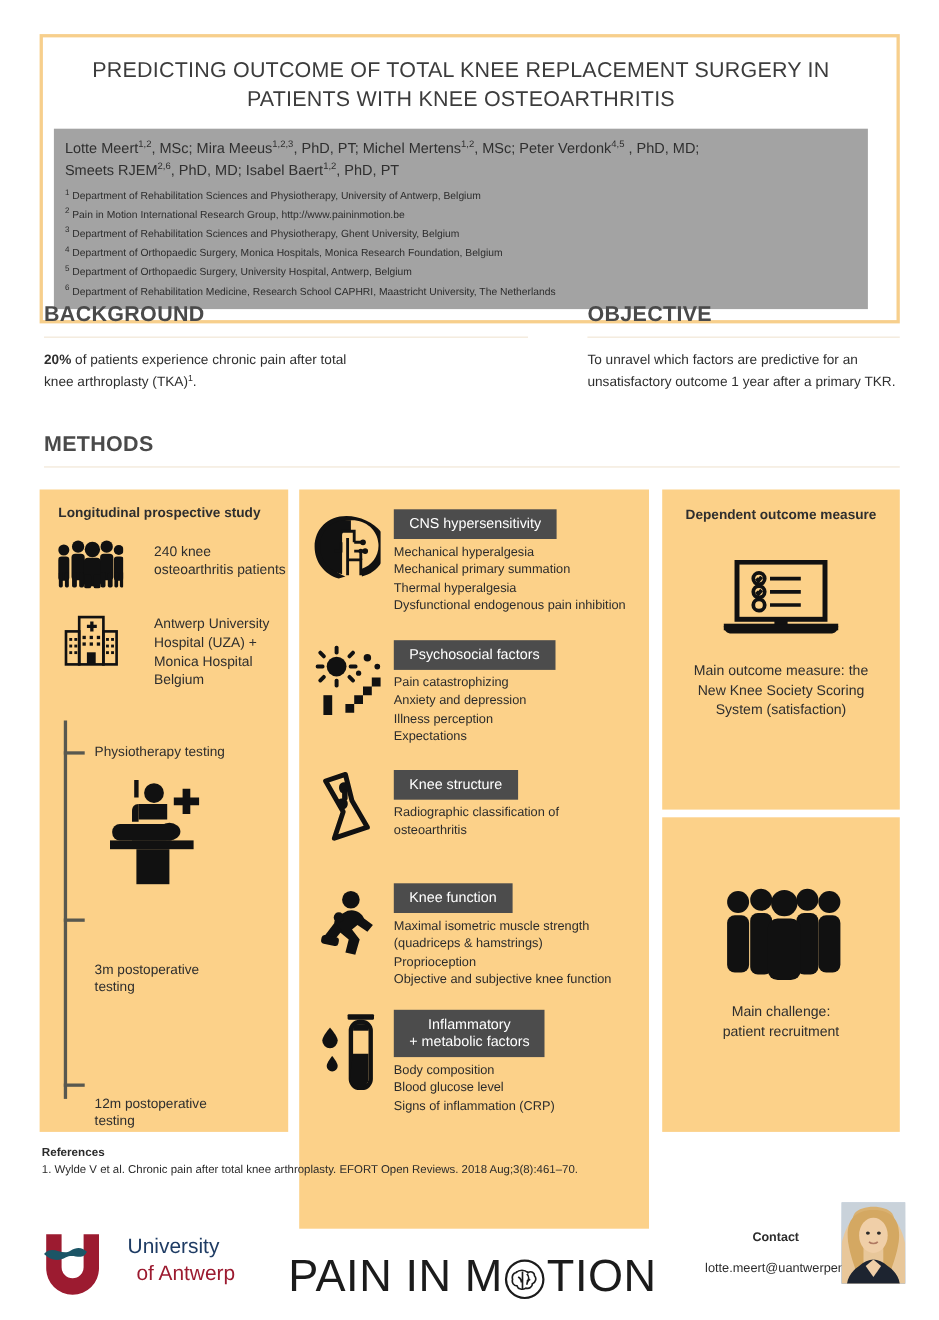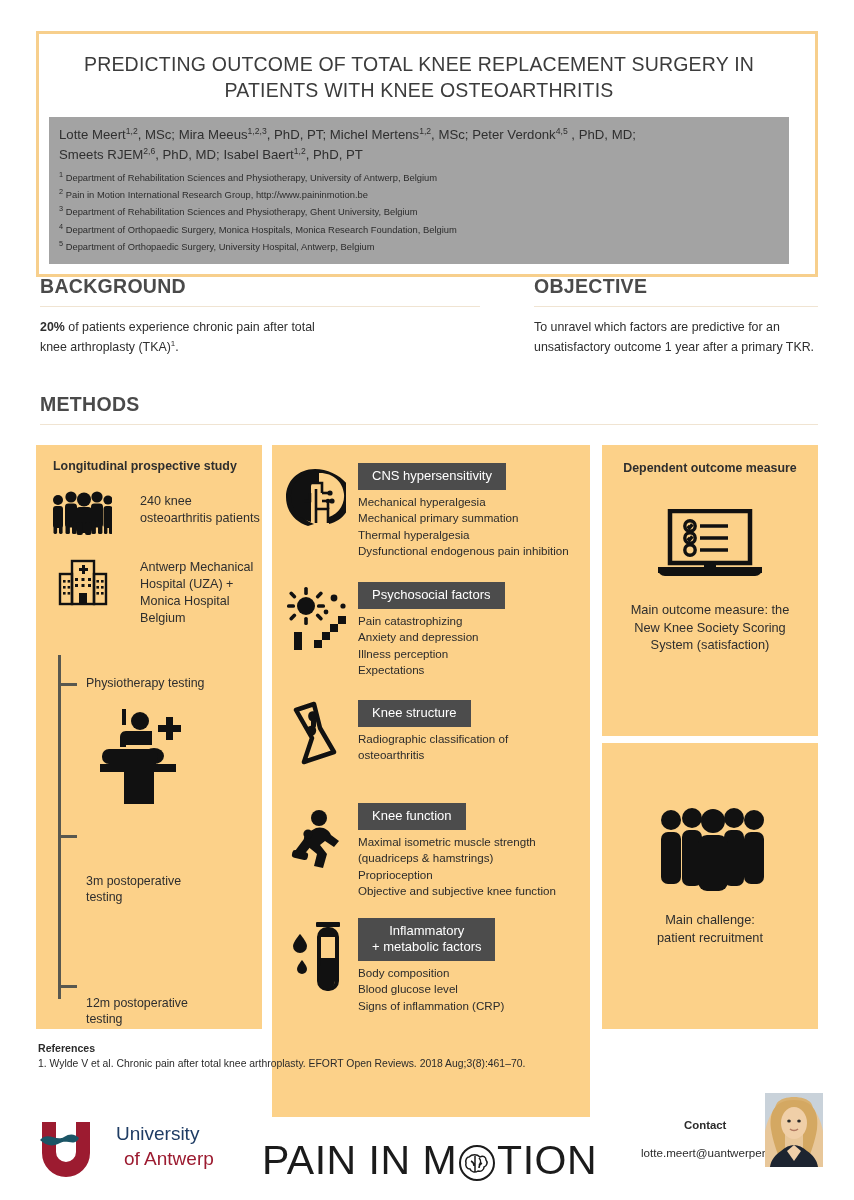--- a/index.html
+++ b/index.html
@@ -100,20 +100,21 @@
       </div>
       <div class="authors-line">
         <span>Smeets RJEM</span><sup>2,6</sup><span>, PhD, MD; Isabel Baert</span><sup>1,2</sup><span>, PhD, PT</span>
       </div>
       <div style="margin-top:4px;">
         <div class="aff"><sup>1</sup><span> Department of Rehabilitation Sciences and Physiotherapy, University of Antwerp, Belgium</span></div>
         <div class="aff"><sup>2</sup><span> Pain in Motion International Research Group, http://www.paininmotion.be</span></div>
         <div class="aff"><sup>3</sup><span> Department of Rehabilitation Sciences and Physiotherapy, Ghent University, Belgium</span></div>
         <div class="aff"><sup>4</sup><span> Department of Orthopaedic Surgery, Monica Hospitals, Monica Research Foundation, Belgium</span></div>
         <div class="aff"><sup>5</sup><span> Department of Orthopaedic Surgery, University Hospital, Antwerp, Belgium</span></div>
+        <div class="aff"><sup>6</sup><span> Department of Rehabilitation Medicine, Research School CAPHRI, Maastricht University, The Netherlands</span></div>
       </div>
     </div>
   </div>
 
   <div class="sec-head" style="left:40px; top:275px;">BACKGROUND</div>
   <div class="sec-rule" style="left:40px; top:306px; width:440px;"></div>
   <div class="body-text" style="left:40px; top:318px; width:290px;">
     <b>20%</b><span> of patients experience chronic pain after total knee arthroplasty (TKA)</span><sup>1</sup><span>.</span>
   </div>
 
@@ -185,21 +186,21 @@
             <rect x="38.4" y="29" width="2.6" height="2.6"></rect>
               <rect x="43" y="29" width="2.6" height="2.6"></rect>
             <rect x="38.4" y="35" width="2.6" height="2.6"></rect>
               <rect x="43" y="35" width="2.6" height="2.6"></rect>
             <rect x="21" y="36" width="8" height="11"></rect>
           </g>
         </g>
       </svg>
     </div>
     <div style="position:absolute; left:104px; top:114px; font-size:12.6px; line-height:1.34; color:#2e2e2e;">
-      <div>Antwerp Mechanical</div>
+      <div>Antwerp University</div>
       <div>Hospital (UZA) +</div>
       <div>Monica Hospital</div>
       <div>Belgium</div>
     </div>
 
     <div class="tl-line" style="left:22px; top:210px; height:344px;"></div>
     <div class="tl-tick" style="left:22px; top:238px;"></div>
     <div class="tl-label" style="left:50px; top:230px;">Physiotherapy testing</div>
 
     <div style="position:absolute; left:60px; top:264px;">

